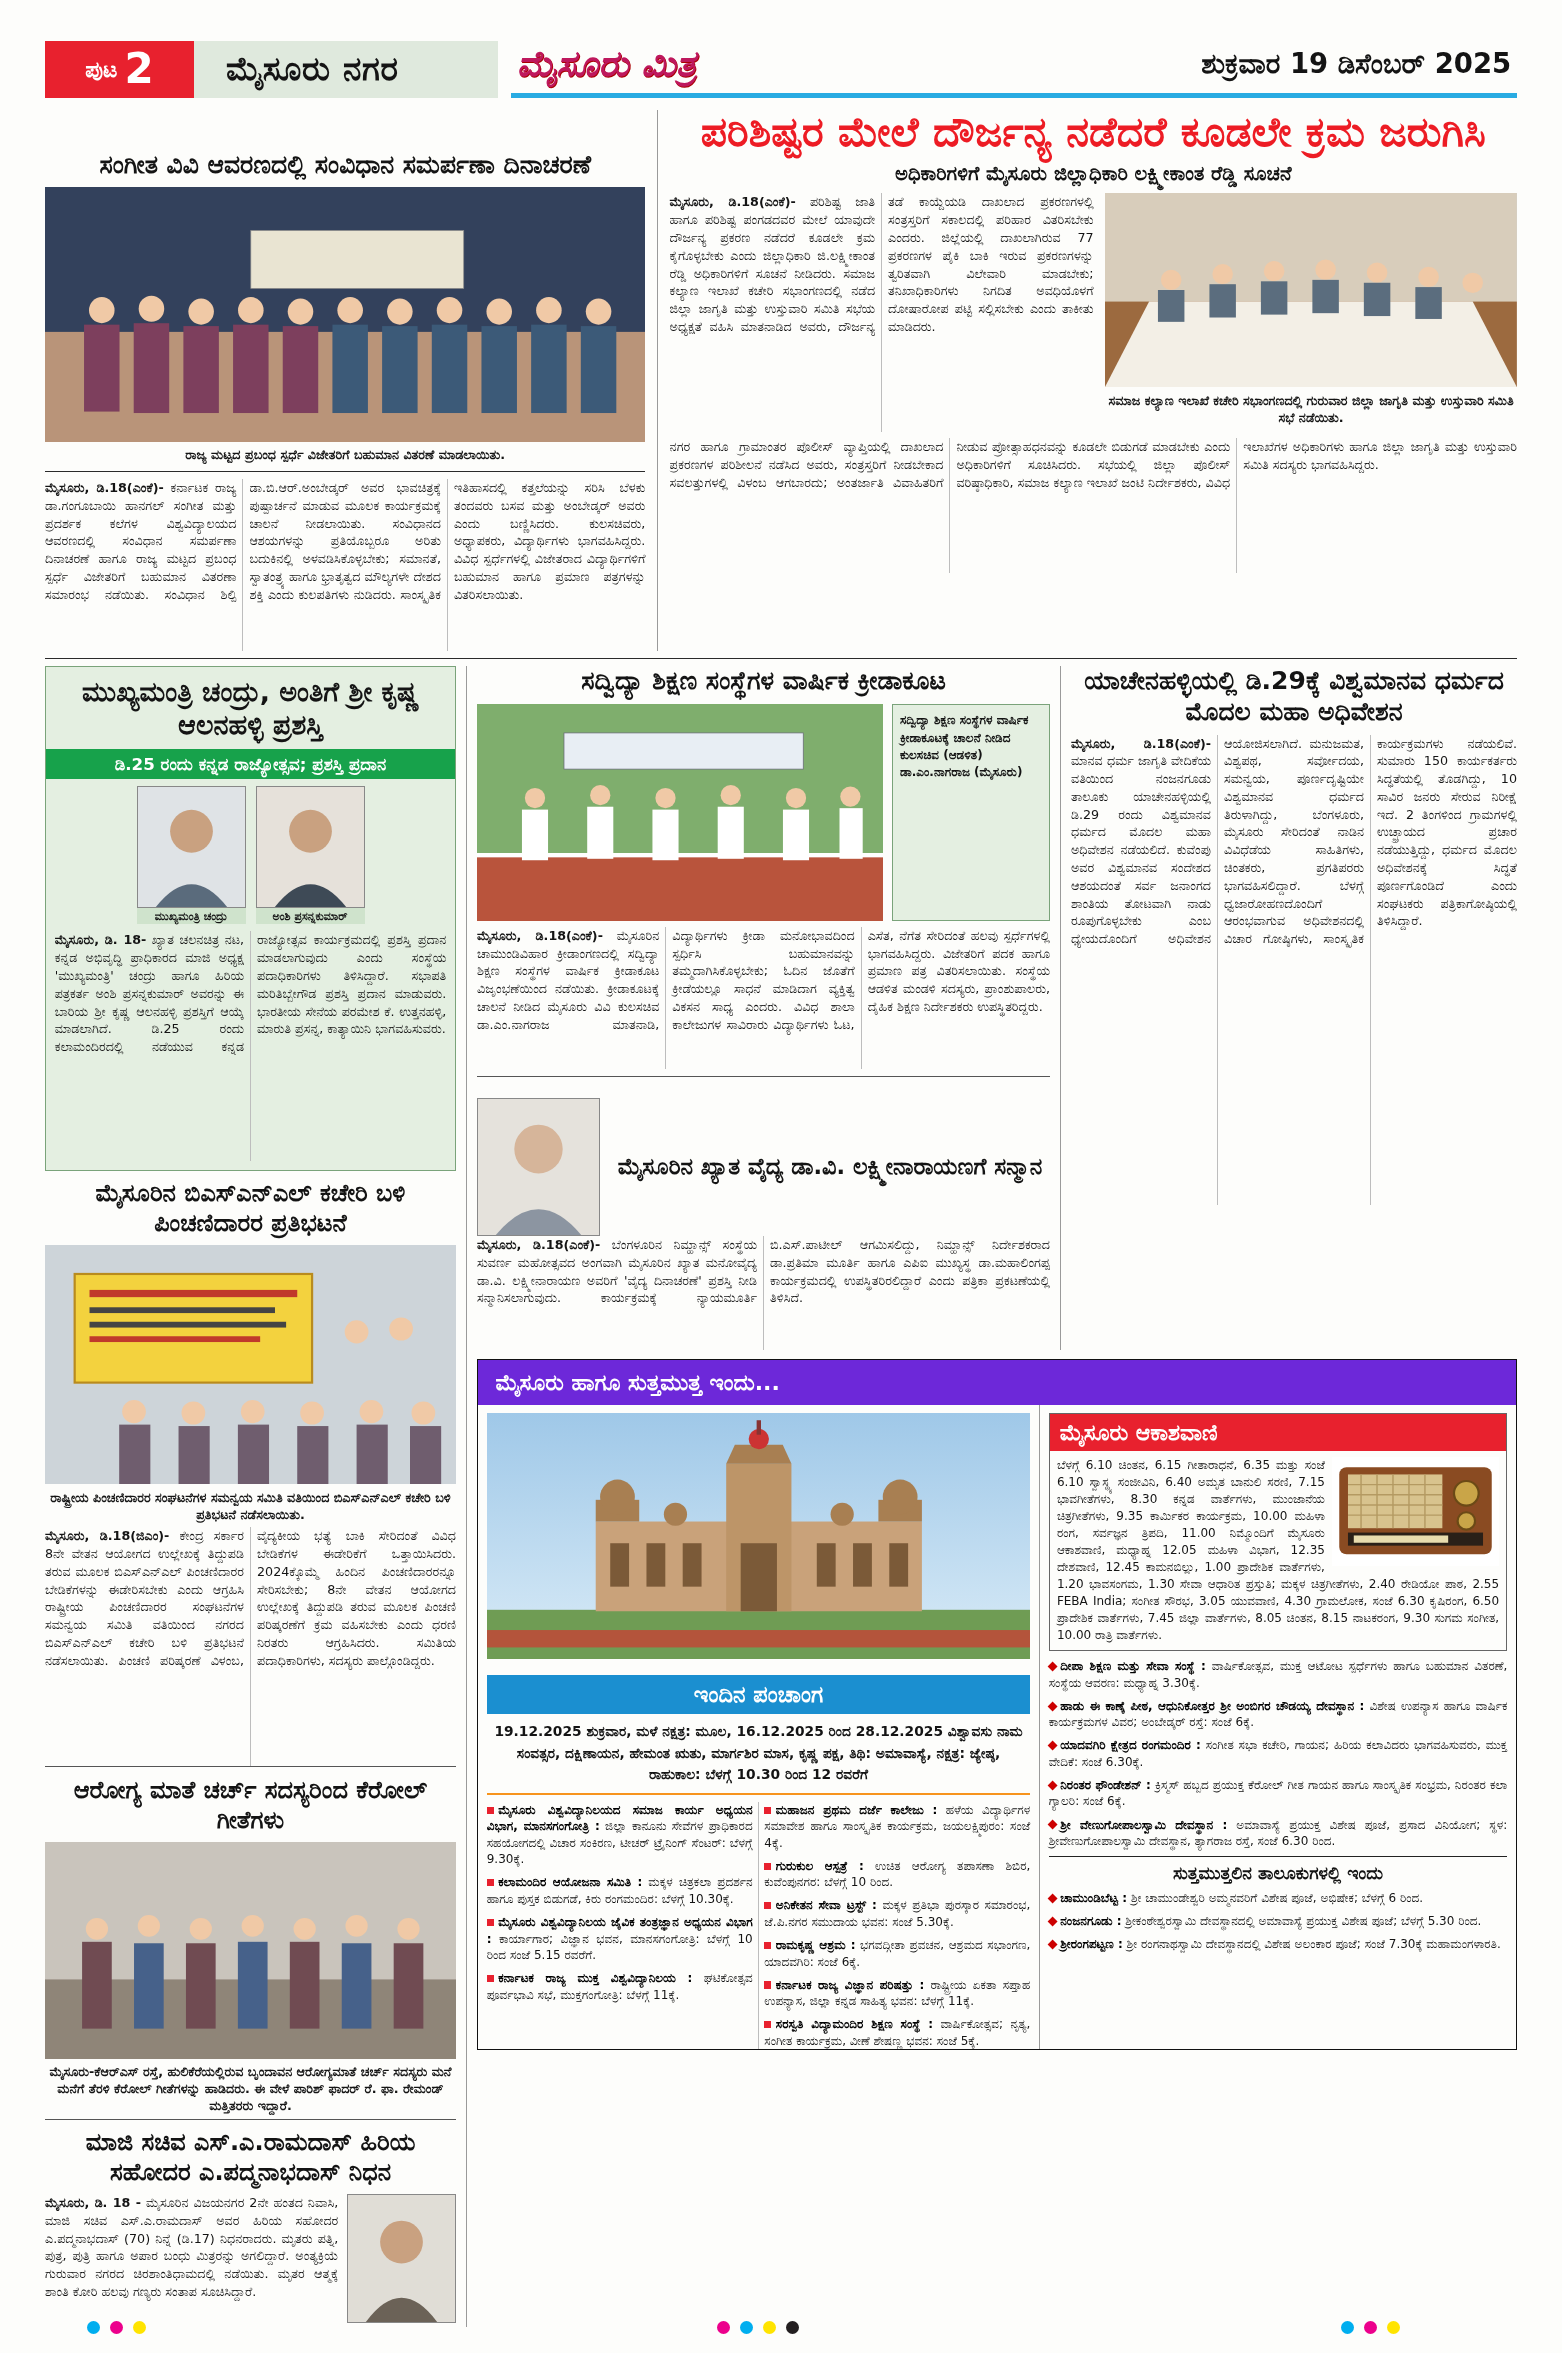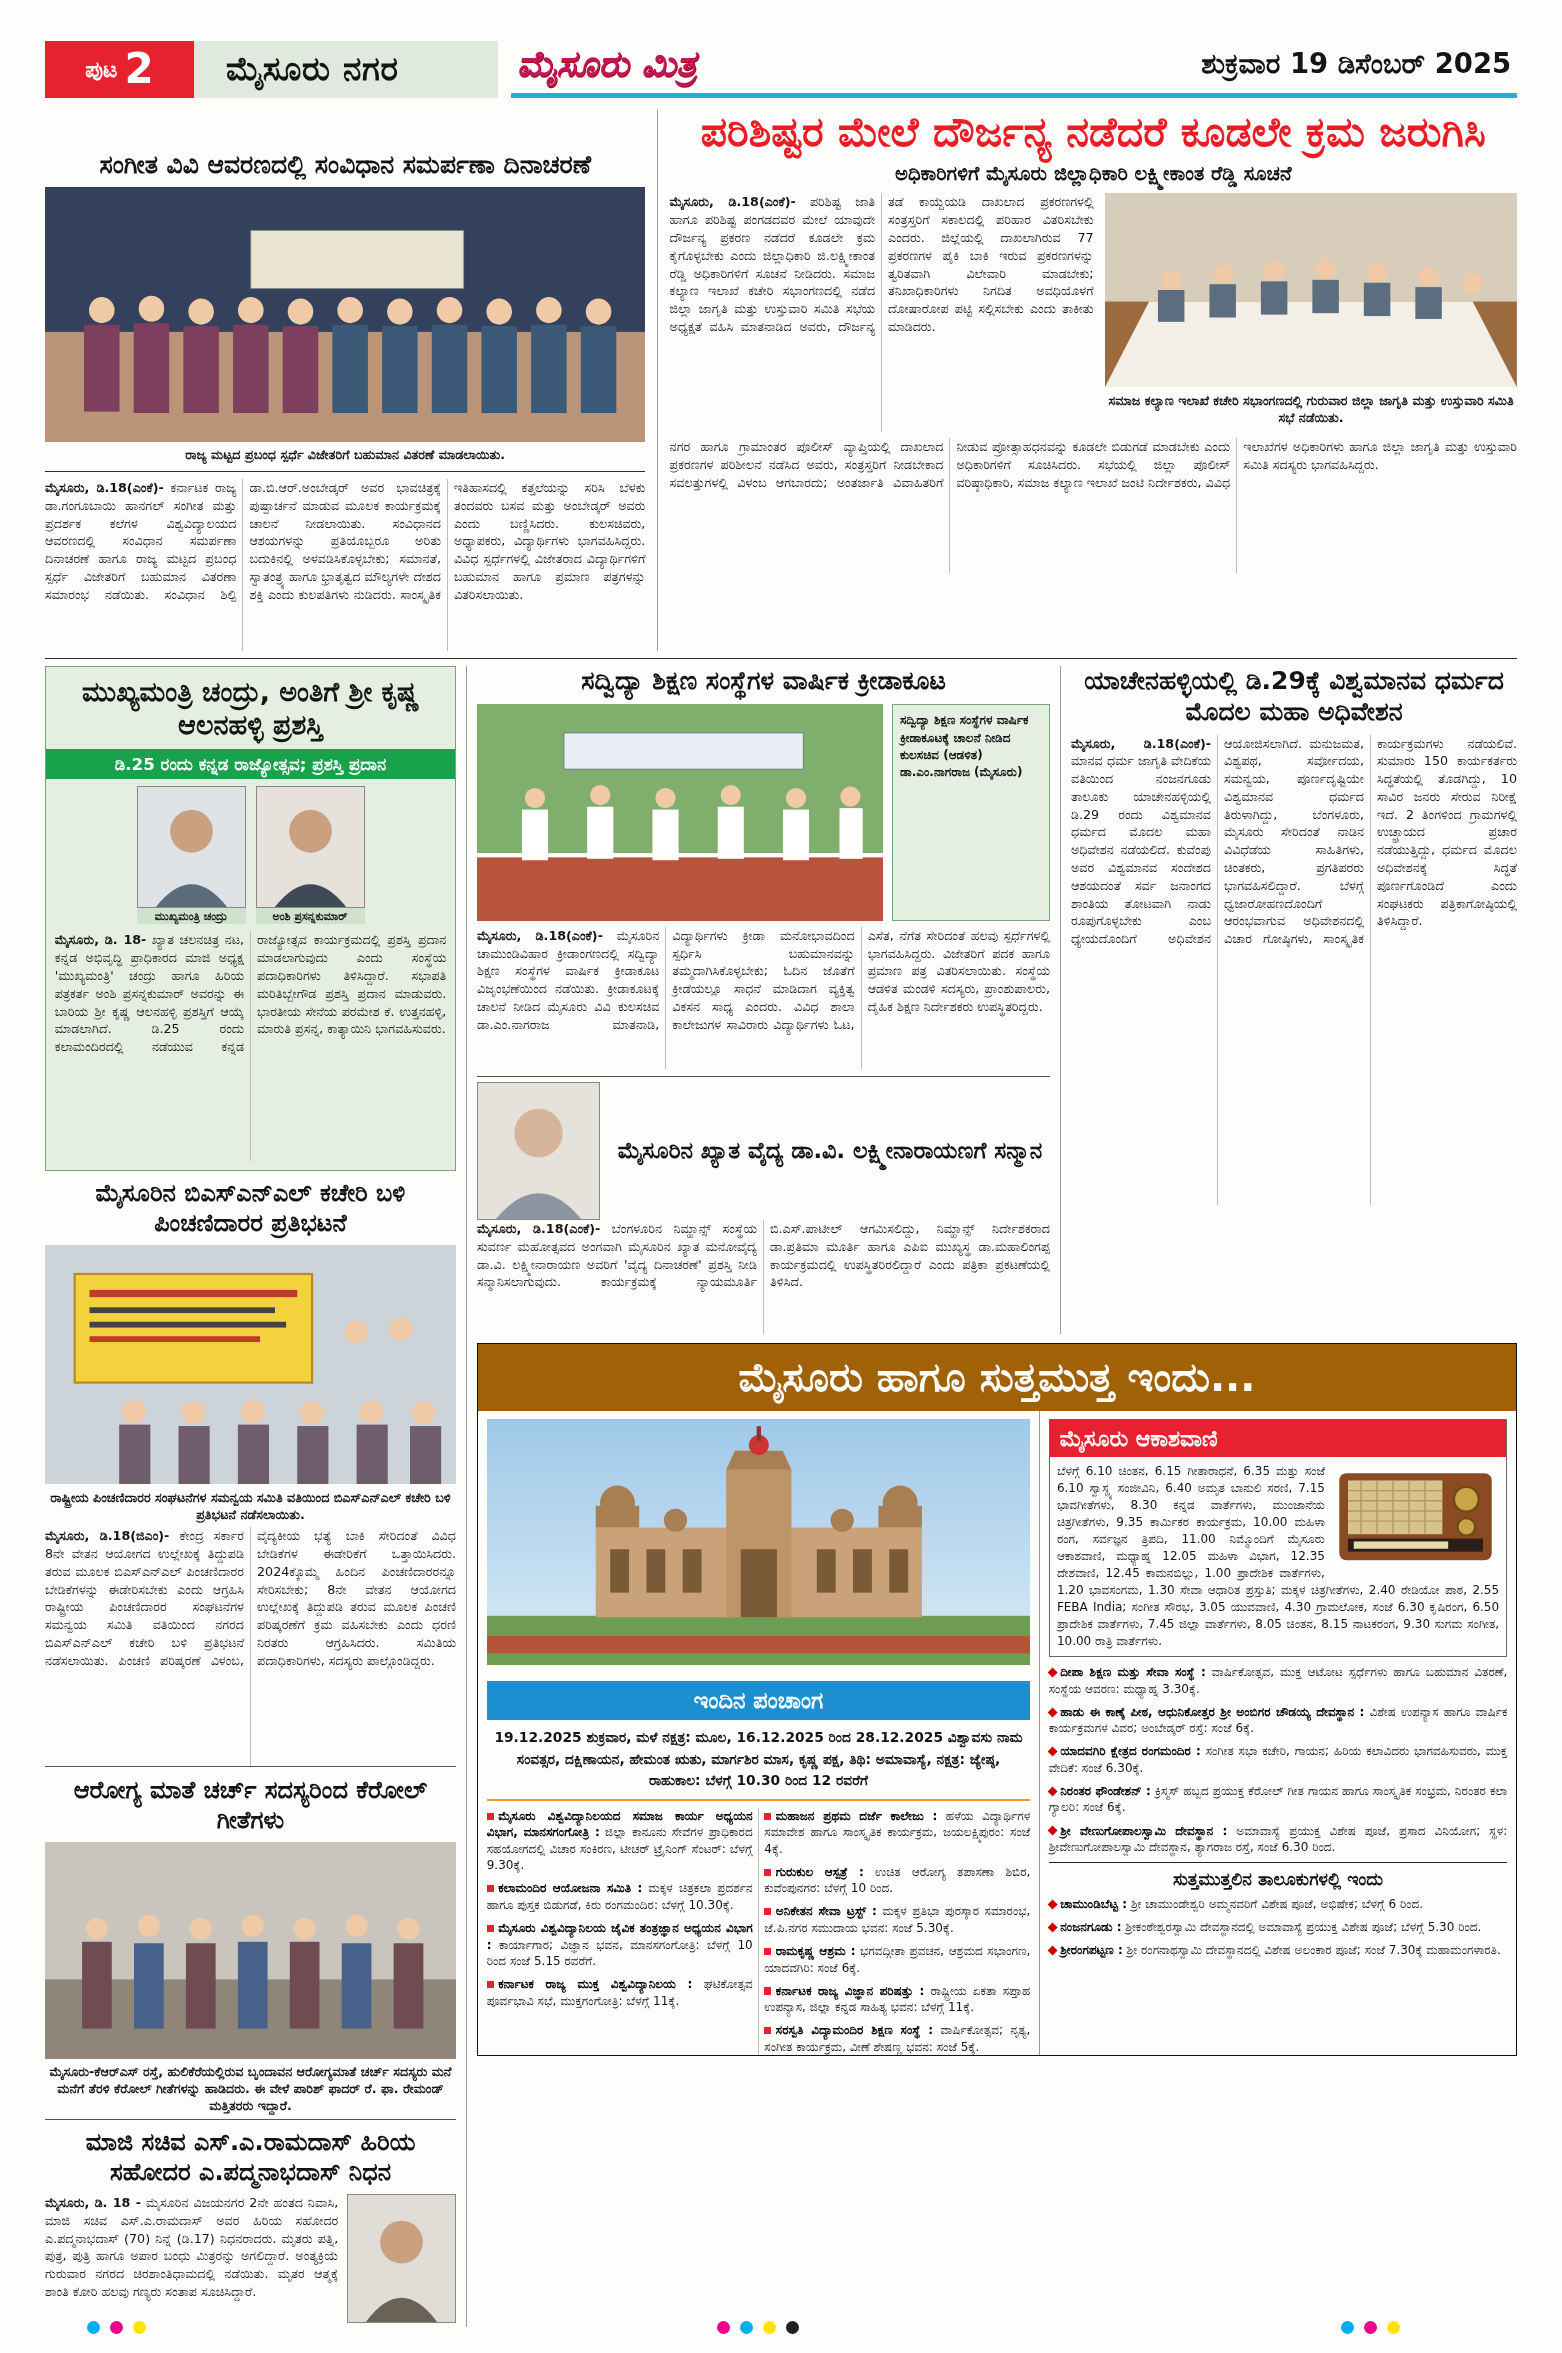--- a/index.html
+++ b/index.html
@@ -53,36 +53,36 @@
   .port { width:109px; }
   .port .ph { height:122px; border:0.7px solid #888; }
   .port .pname { font-size:11px; font-weight:bold; text-align:center; background:#cfe3cc; padding:1.4px; }
   
   .sports-col h2, .adhi-col h2 { font-size:25px; font-weight:800; text-align:center; line-height:1.22; margin-bottom:7.2px; }
   .sports-flex { display:flex; gap:8.7px; margin-bottom:5.8px; }
   .sports-flex .ph { height:217px; }
   .sports-photo { width:406px; }
   .sports-side { flex:1; background:#e4efe1; border:0.7px solid #7aa37a; font-size:12px; font-weight:bold; padding:7.2px; line-height:1.45; }
   
-  .honor { border-top:0.7px solid #555; margin-top:7.2px; padding-top:5px; }
+  .honor { border-top:0.7px solid #555; margin-top:7.2px; padding-top:21px; }
   .honor-flex { display:flex; gap:10px; }
   .honor-port { width:123px; }
   .honor-port .ph { height:138px; border:0.7px solid #888; }
   .honor h3 { flex:1; font-size:22.5px; font-weight:800; text-align:center; line-height:1.3; align-self:center; }
   
   .lr-article h2 { font-size:24px; font-weight:800; text-align:center; line-height:1.25; margin:7.2px 0; }
   .lr-article .ph { height:239px; margin-bottom:4.3px; }
   .lr-article.carol .ph { height:217px; }
   .obit-flex { display:flex; gap:8.7px; }
   .obit-flex .body-text { flex:1; }
   .obit-port { width:109px; }
   .obit-port .ph { height:129px; border:0.7px solid #888; }
   
   .today { border:1.4px solid #111; margin-top:8.7px; }
-  .today-banner { background:#a16207; color:#fff; font-size:40px; font-weight:800; padding:10px 17.4px;text-align:center; }
+  .today-banner { background:#6d28d9; color:#fff; font-size:22px; font-weight:800; padding:10px 17.4px; }
   .today-inner { display:flex; }
   .today-left { width:562px; padding:8.7px 8.7px 0 8.7px; border-right:0.7px solid #9a9a9a; }
   .today-right { flex:1; padding:8.7px 8.7px 0 8.7px; }
   .palace-ph { height:246px; }
   .panchanga-head { background:#1b8fd0; color:#ffffff; font-size:22.5px; font-weight:800; text-align:center; padding:5.8px; margin-top:16px; }
   .panchanga-text { font-size:13.8px; font-weight:bold; text-align:center; line-height:1.55; padding:7.2px 2.9px; border-bottom:2.9px solid #f7941d; }
   .events { column-count:2; column-gap:11.6px; column-rule:0.7px solid #bdbdbd; margin-top:7.2px; font-size:12px; }
   .ev { margin-bottom:6.5px; text-align:justify; line-height:1.38; break-inside:avoid; }
   .ev .sq { display:inline-block; width:7.2px; height:7.2px; background:#e8212e; margin-right:4.3px; }
   .ev b { color:#000; }

